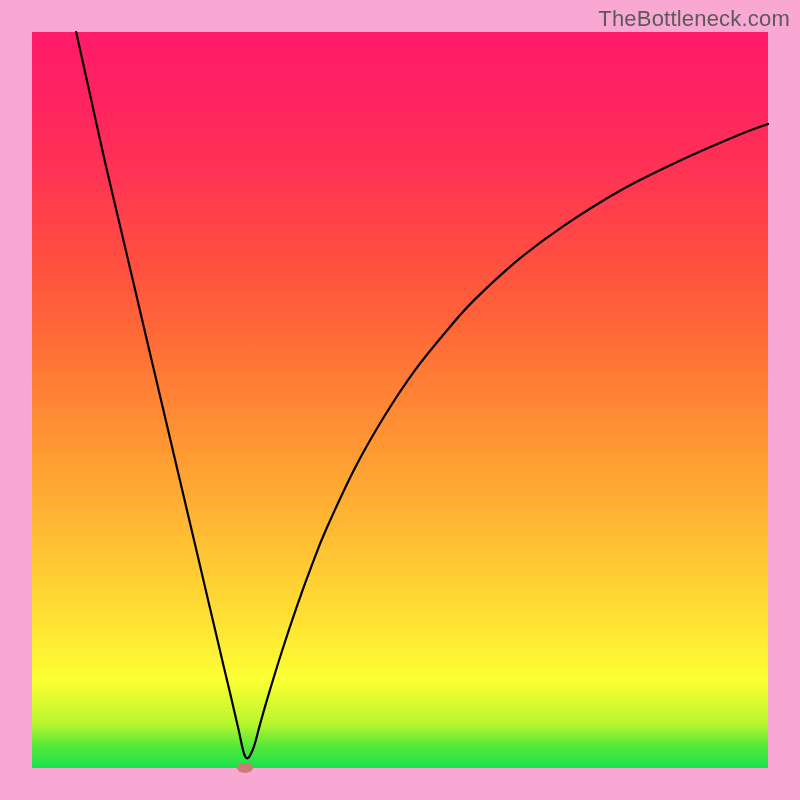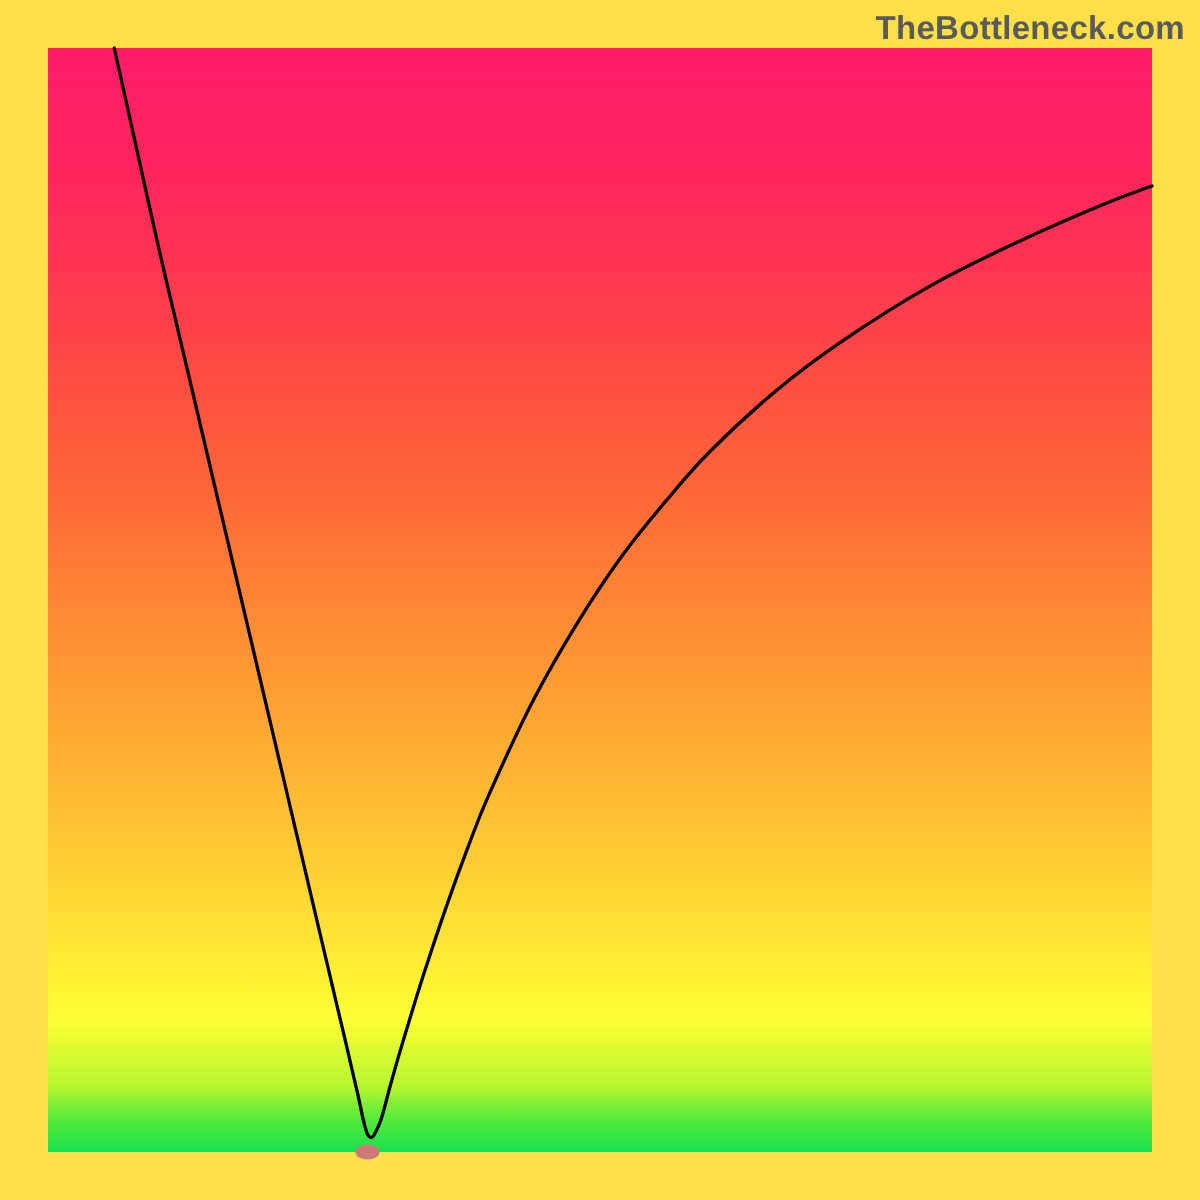--- a/index.html
+++ b/index.html
@@ -8,22 +8,21 @@
     width: 800px;
     height: 800px;
     overflow: hidden;
     background: #000;
     font-family: Arial, Helvetica, sans-serif;
   }
   .frame {
     position: relative;
     width: 800px;
     height: 800px;
-    background: #fde047;
-    font-weight: bold;
+    background: #f9a8d4;
   }
   .plot {
     position: absolute;
     left: 32px;
     top: 32px;
     width: 736px;
     height: 736px;
     
     background: linear-gradient(to top,
       #17e24d 0%,

